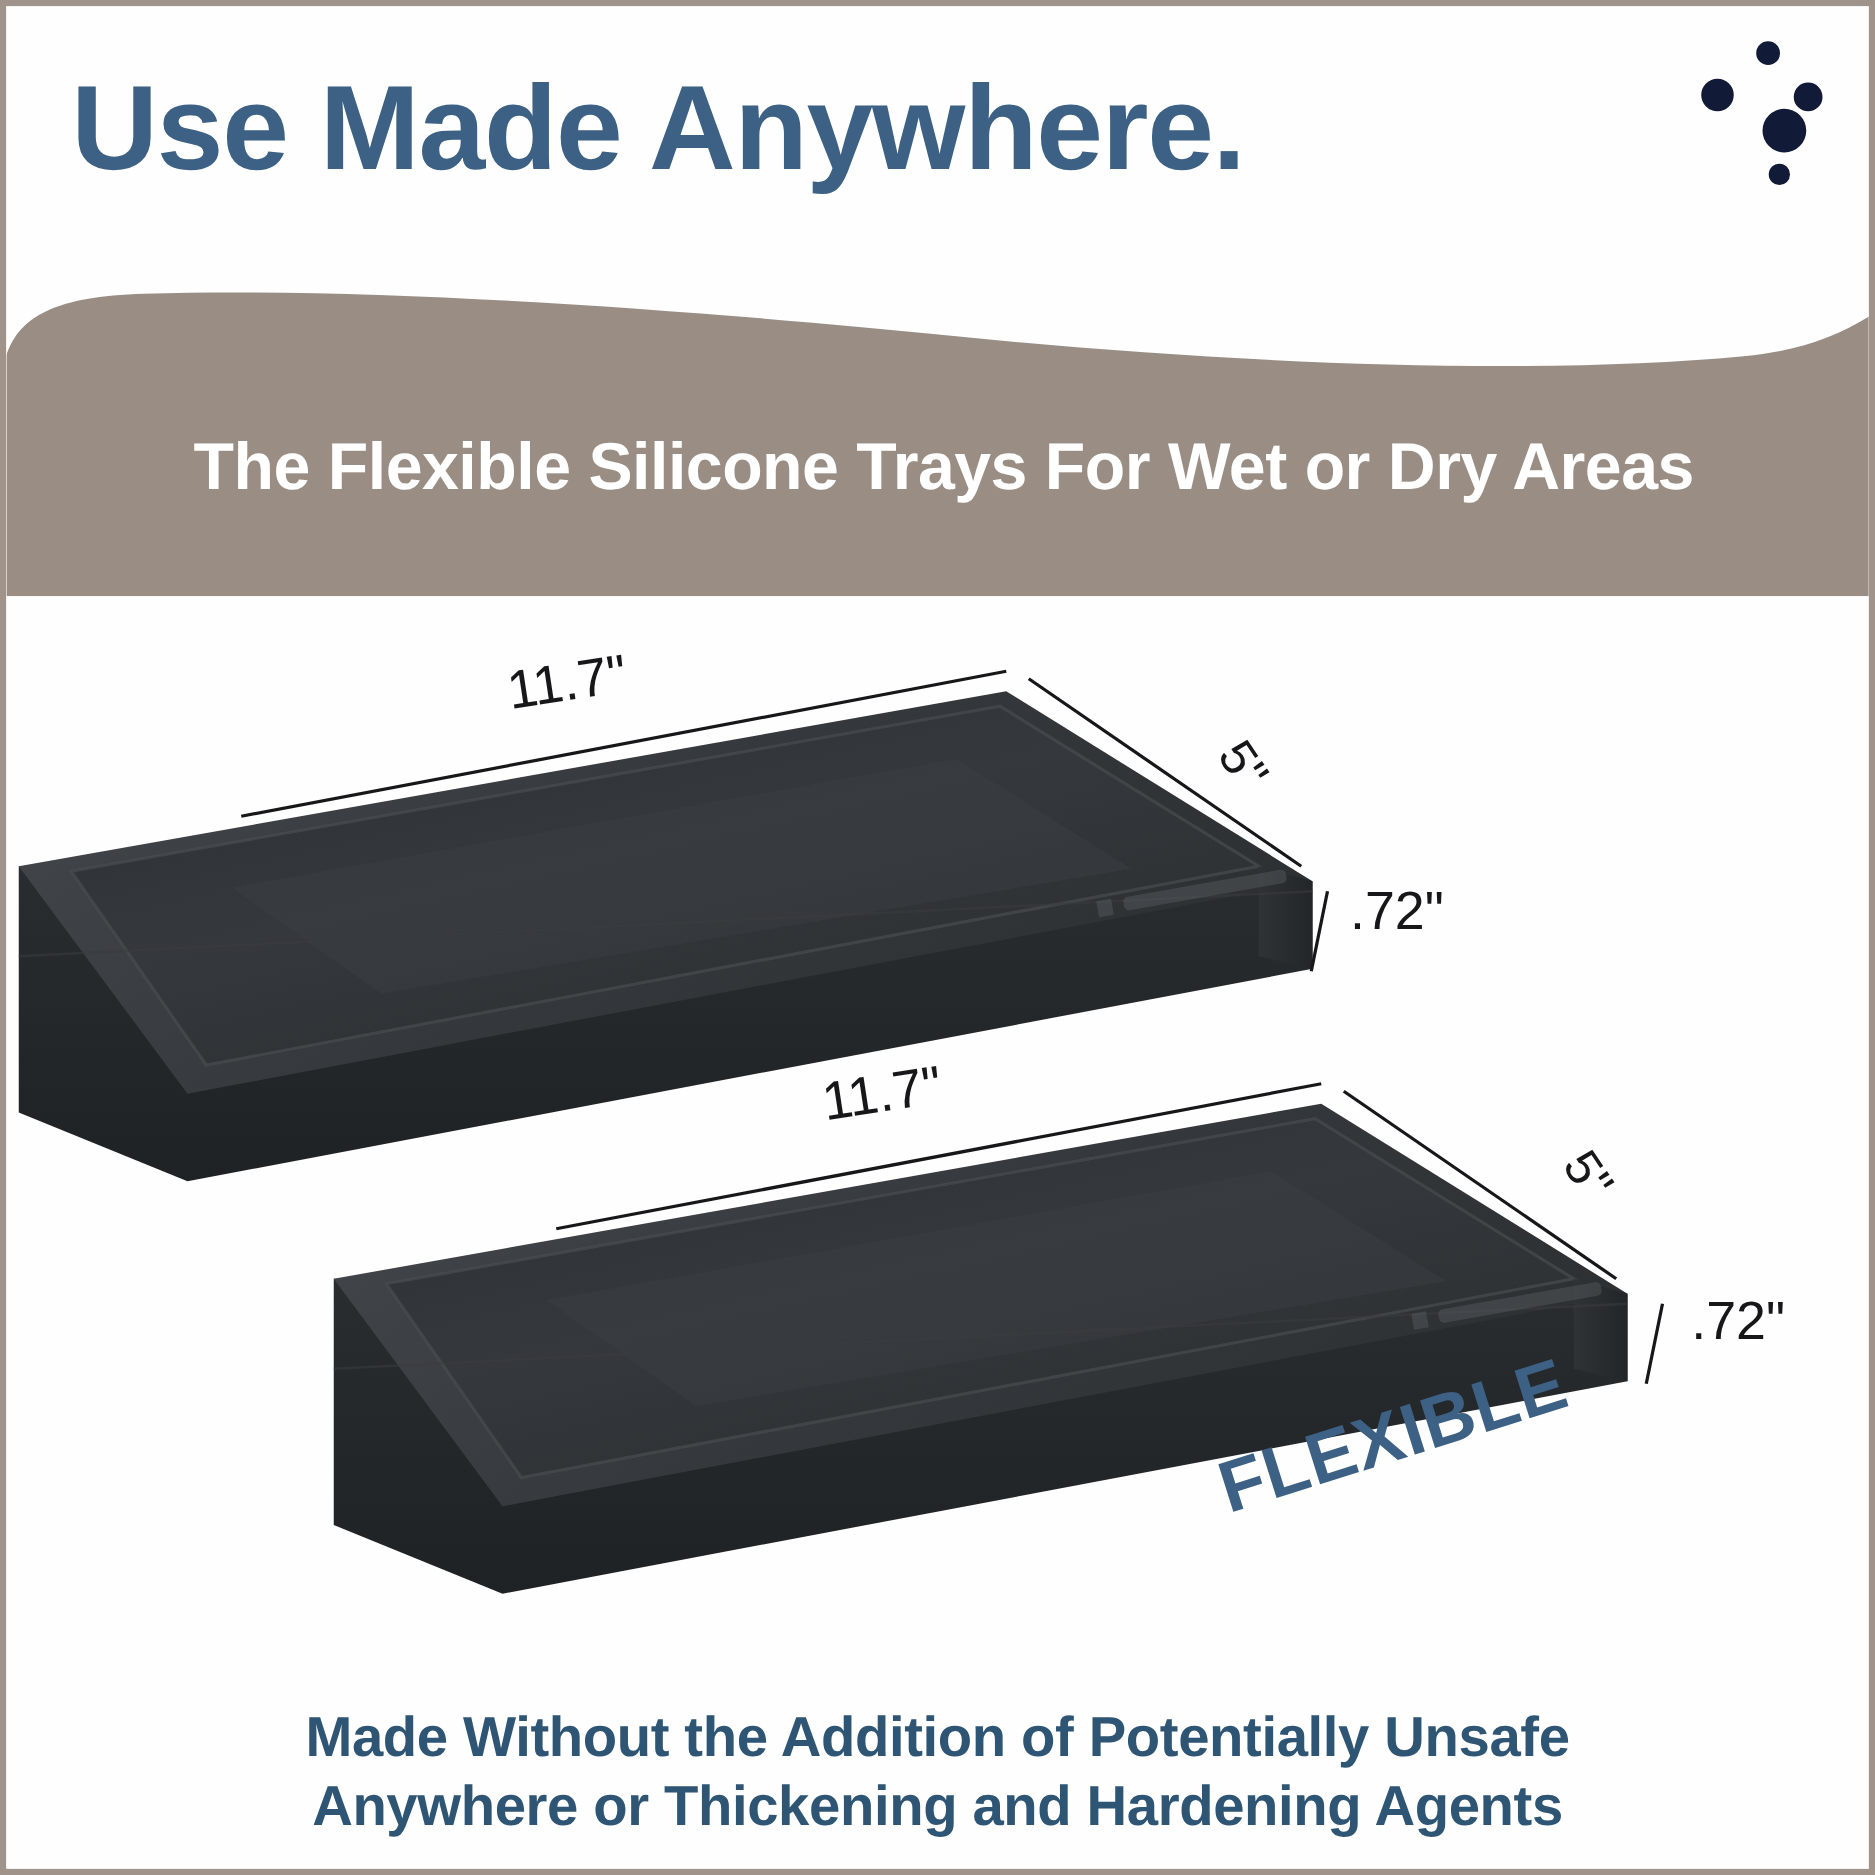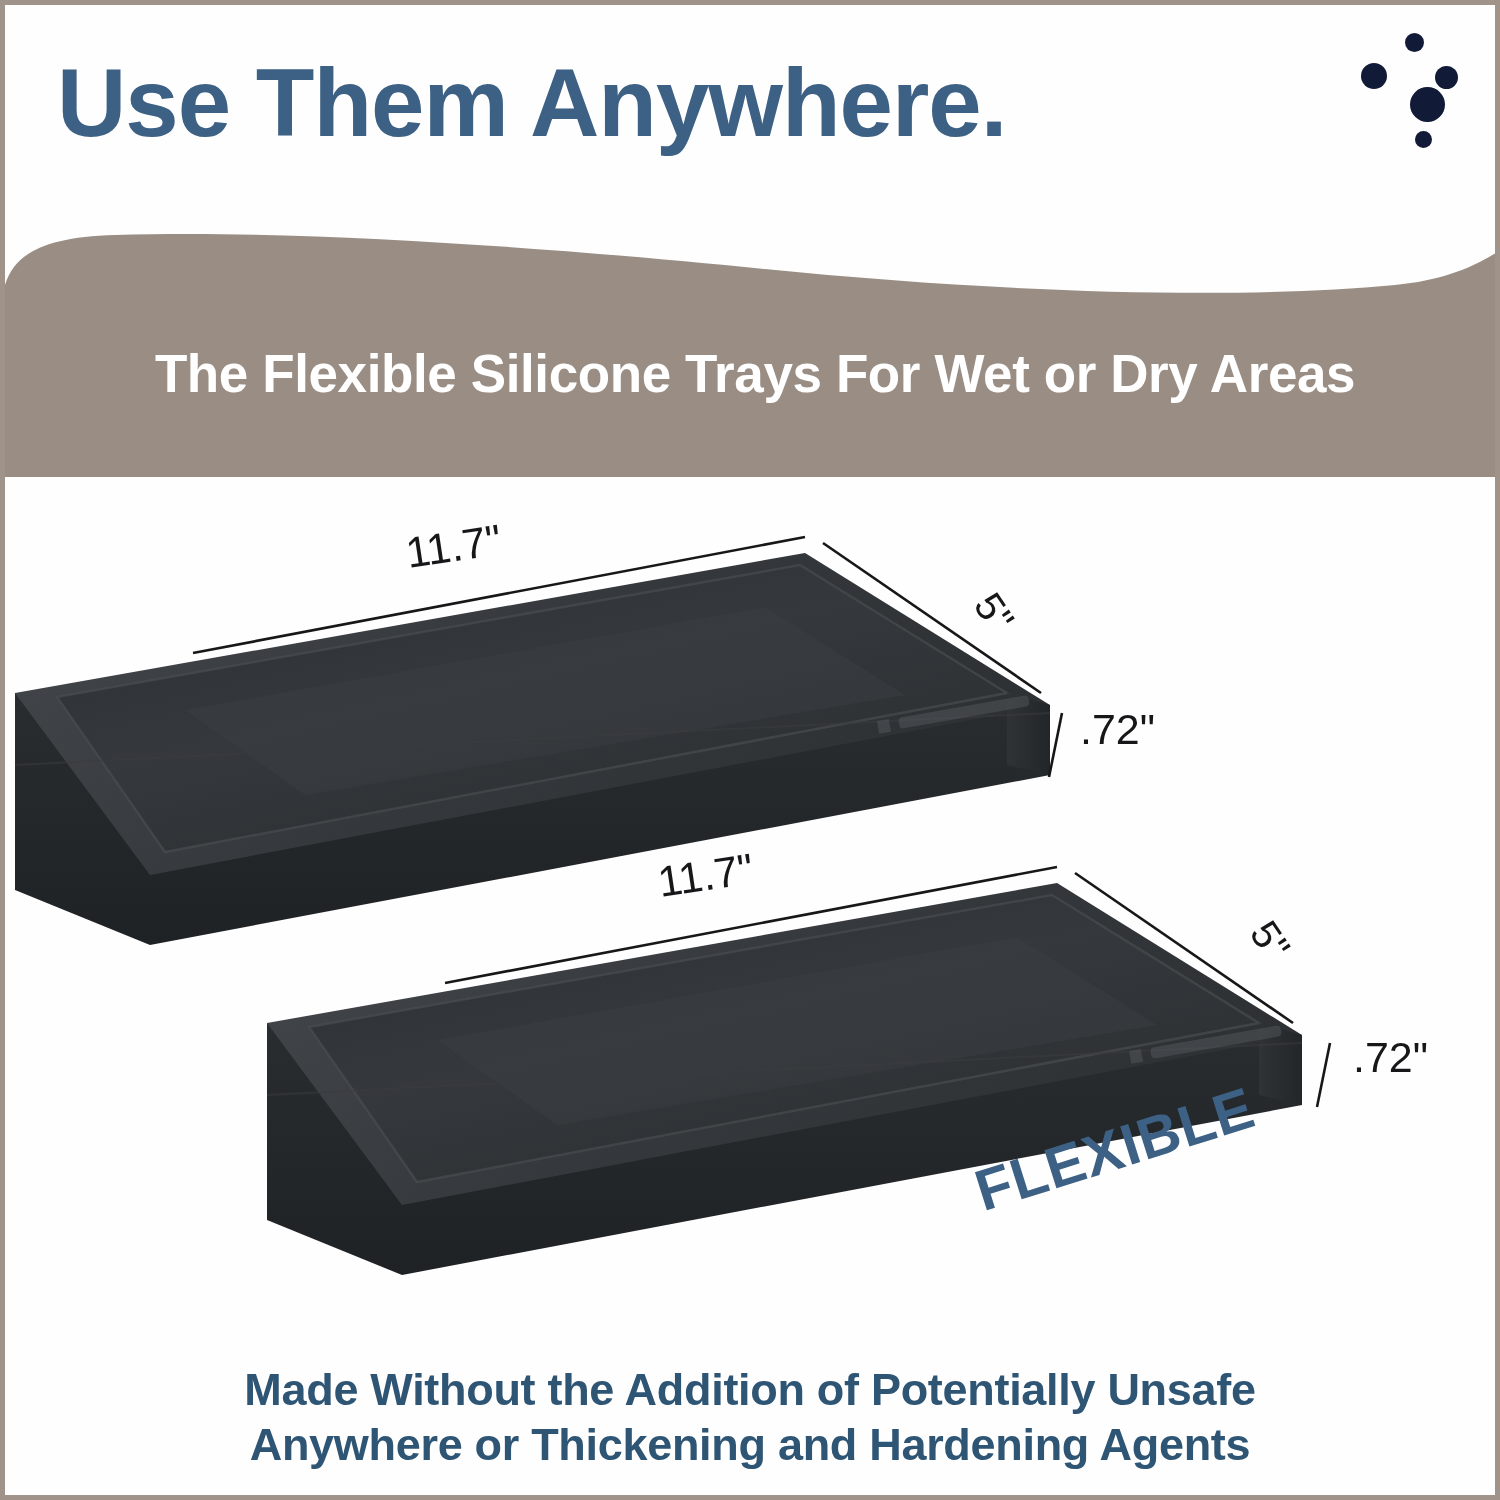--- a/index.html
+++ b/index.html
@@ -137,21 +137,21 @@
     color: #2f5575;
   }
   #caption span { display: block; white-space: nowrap; }
 </style>
 </head>
 <body>
 
 <div id="page">
  <div class="inner">
 
-  <div id="headline">Use Them Anywhere.</div>
+  <div id="headline">Use Made Anywhere.</div>
 
   <div id="dots">
     <i style="left:48px;  top:6px;   width:19px; height:19px;"></i>
     <i style="left:4px;   top:36px;  width:26px; height:26px;"></i>
     <i style="left:78px;  top:39px;  width:23px; height:23px;"></i>
     <i style="left:53px;  top:60px;  width:35px; height:35px;"></i>
     <i style="left:58px;  top:104px; width:17px; height:17px;"></i>
   </div>
 
   <div id="banner">

